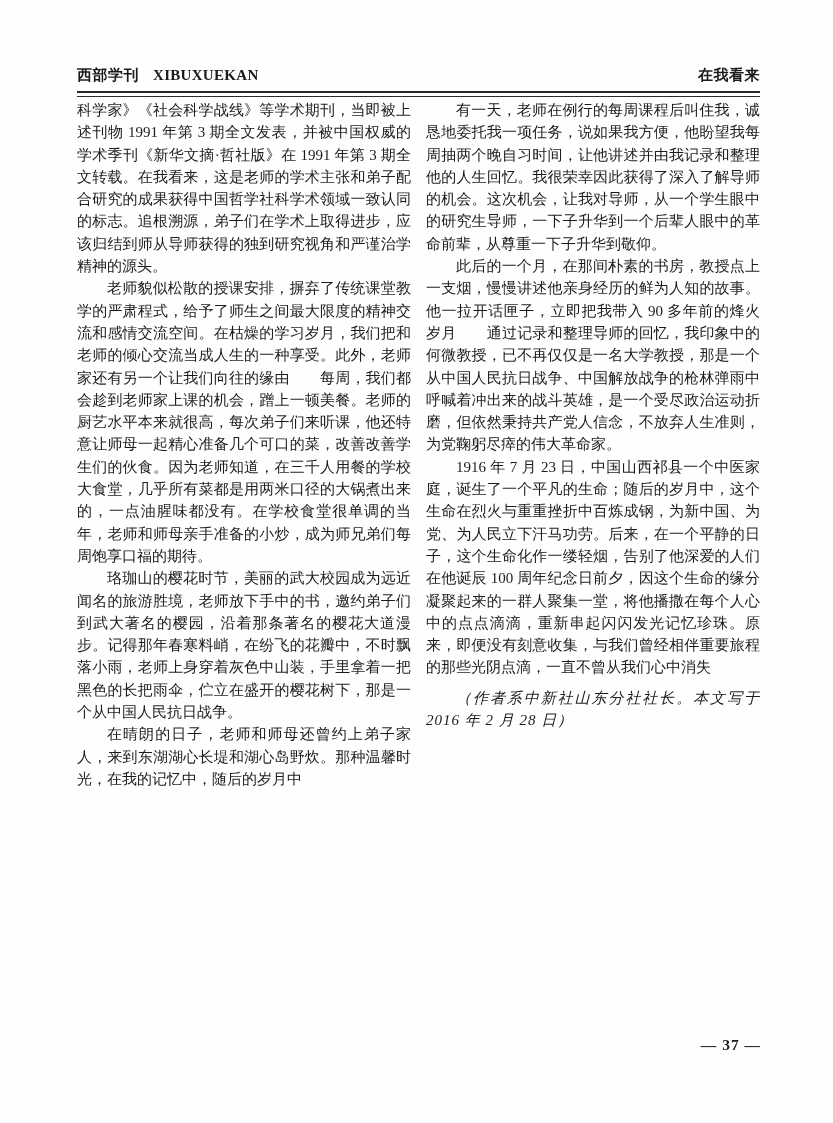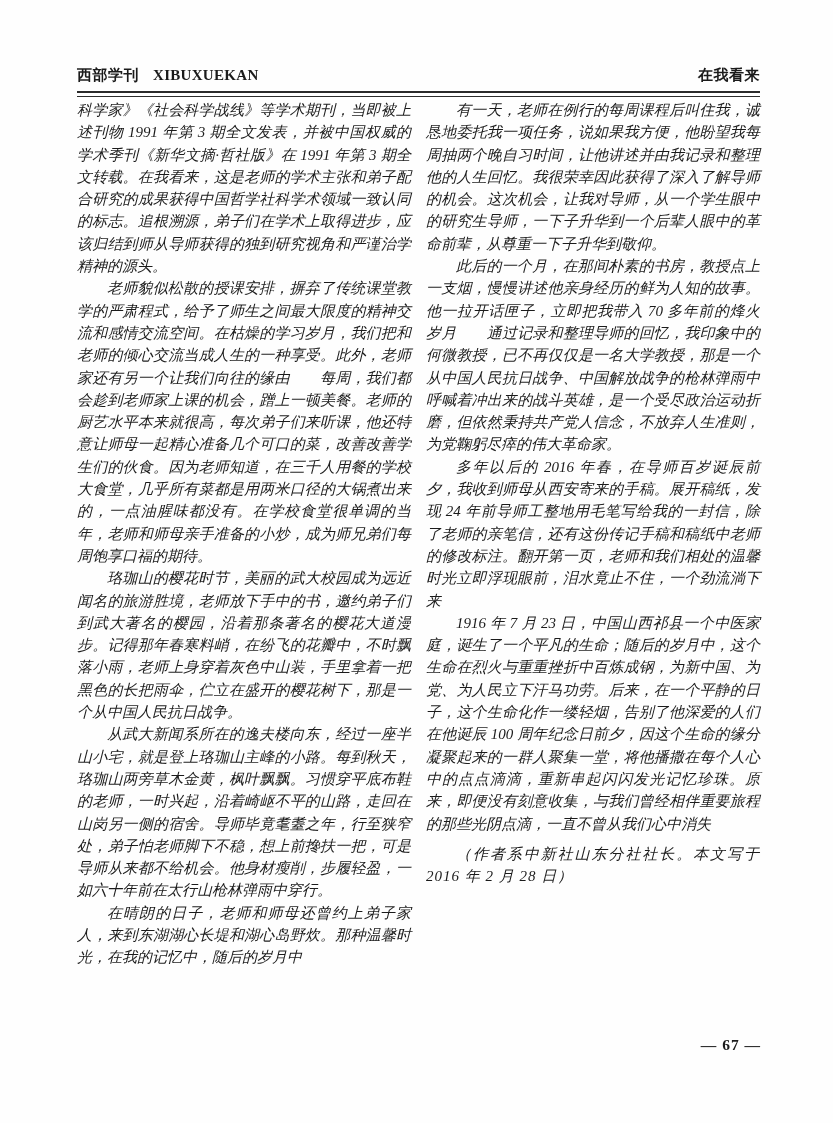--- a/index.html
+++ b/index.html
@@ -26,21 +26,21 @@
   }
   .columns{
     position:absolute;top:99px;left:77px;width:683px;
     display:flex;gap:15px;
   }
   .col{
     width:334px;
     font-size:15px;line-height:22.3px;
     text-align:justify;text-justify:inter-ideograph;
   }
-  .col p{margin:0;text-indent:2em;font-style:italic;}
+  .col p{margin:0;text-indent:2em;}
   .col p.no-indent{text-indent:0;}
   .col p.note{
     font-style:italic;
     margin-top:8px;
     letter-spacing:1px;
   }
   .footer{
     position:absolute;top:1036px;right:72px;
     font-size:15.5px;font-weight:bold;letter-spacing:1px;
   }
@@ -57,27 +57,25 @@
     <div class="section">在我看来</div>
   </div>
 
   <div class="header-rule"></div>
 
   <div class="columns">
     <div class="col">
         <p class="no-indent">科学家》《社会科学战线》等学术期刊，当即被上述刊物 1991 年第 3 期全文发表，并被中国权威的学术季刊《新华文摘·哲社版》在 1991 年第 3 期全文转载。在我看来，这是老师的学术主张和弟子配合研究的成果获得中国哲学社科学术领域一致认同的标志。追根溯源，弟子们在学术上取得进步，应该归结到师从导师获得的独到研究视角和严谨治学精神的源头。</p>
         <p>老师貌似松散的授课安排，摒弃了传统课堂教学的严肃程式，给予了师生之间最大限度的精神交流和感情交流空间。在枯燥的学习岁月，我们把和老师的倾心交流当成人生的一种享受。此外，老师家还有另一个让我们向往的缘由　　每周，我们都会趁到老师家上课的机会，蹭上一顿美餐。老师的厨艺水平本来就很高，每次弟子们来听课，他还特意让师母一起精心准备几个可口的菜，改善改善学生们的伙食。因为老师知道，在三千人用餐的学校大食堂，几乎所有菜都是用两米口径的大锅煮出来的，一点油腥味都没有。在学校食堂很单调的当年，老师和师母亲手准备的小炒，成为师兄弟们每周饱享口福的期待。</p>
         <p>珞珈山的樱花时节，美丽的武大校园成为远近闻名的旅游胜境，老师放下手中的书，邀约弟子们到武大著名的樱园，沿着那条著名的樱花大道漫步。记得那年春寒料峭，在纷飞的花瓣中，不时飘落小雨，老师上身穿着灰色中山装，手里拿着一把黑色的长把雨伞，伫立在盛开的樱花树下，那是一个从中国人民抗日战争。</p>
-        <p>从武大新闻系所在的逸夫楼向东，经过一座半山小宅，就是登上珞珈山主峰的小路。每到秋天，珞珈山两旁草木金黄，枫叶飘飘。习惯穿平底布鞋的老师，一时兴起，沿着崎岖不平的山路，走回在山岗另一侧的宿舍。导师毕竟耄耋之年，行至狭窄处，弟子怕老师脚下不稳，想上前搀扶一把，可是导师从来都不给机会。他身材瘦削，步履轻盈，一如六十年前在太行山枪林弹雨中穿行。</p>
         <p>在晴朗的日子，老师和师母还曾约上弟子家人，来到东湖湖心长堤和湖心岛野炊。那种温馨时光，在我的记忆中，随后的岁月中</p>
       </div>
     <div class="col">
         <p>有一天，老师在例行的每周课程后叫住我，诚恳地委托我一项任务，说如果我方便，他盼望我每周抽两个晚自习时间，让他讲述并由我记录和整理他的人生回忆。我很荣幸因此获得了深入了解导师的机会。这次机会，让我对导师，从一个学生眼中的研究生导师，一下子升华到一个后辈人眼中的革命前辈，从尊重一下子升华到敬仰。</p>
-        <p>此后的一个月，在那间朴素的书房，教授点上一支烟，慢慢讲述他亲身经历的鲜为人知的故事。他一拉开话匣子，立即把我带入 70 多年前的烽火岁月　　通过记录和整理导师的回忆，我印象中的何微教授，已不再仅仅是一名大学教授，那是一个从中国人民抗日战争、中国解放战争的枪林弹雨中呼喊着冲出来的战斗英雄，是一个受尽政治运动折磨，但依然秉持共产党人信念，不放弃人生准则，为党鞠躬尽瘁的伟大革命家。</p>
-        <p>多年以后的 2016 年春，在导师百岁诞辰前夕，我收到师母从西安寄来的手稿。展开稿纸，发现 24 年前导师工整地用毛笔写给我的一封信，除了老师的亲笔信，还有这份传记手稿和稿纸中老师的修改标注。翻开第一页，老师和我们相处的温馨时光立即浮现眼前，泪水竟止不住，一个劲流淌下来</p>
+        <p>此后的一个月，在那间朴素的书房，教授点上一支烟，慢慢讲述他亲身经历的鲜为人知的故事。他一拉开话匣子，立即把我带入 90 多年前的烽火岁月　　通过记录和整理导师的回忆，我印象中的何微教授，已不再仅仅是一名大学教授，那是一个从中国人民抗日战争、中国解放战争的枪林弹雨中呼喊着冲出来的战斗英雄，是一个受尽政治运动折磨，但依然秉持共产党人信念，不放弃人生准则，为党鞠躬尽瘁的伟大革命家。</p>
         <p>1916 年 7 月 23 日，中国山西祁县一个中医家庭，诞生了一个平凡的生命；随后的岁月中，这个生命在烈火与重重挫折中百炼成钢，为新中国、为党、为人民立下汗马功劳。后来，在一个平静的日子，这个生命化作一缕轻烟，告别了他深爱的人们　　在他诞辰 100 周年纪念日前夕，因这个生命的缘分凝聚起来的一群人聚集一堂，将他播撒在每个人心中的点点滴滴，重新串起闪闪发光记忆珍珠。原来，即便没有刻意收集，与我们曾经相伴重要旅程的那些光阴点滴，一直不曾从我们心中消失</p>
         <p class="note">（作者系中新社山东分社社长。本文写于 2016 年 2 月 28 日）</p>
       </div>
   </div>
 
-  <div class="footer">— 67 —</div>
+  <div class="footer">— 37 —</div>
 
 </div>
 
 </body></html>

